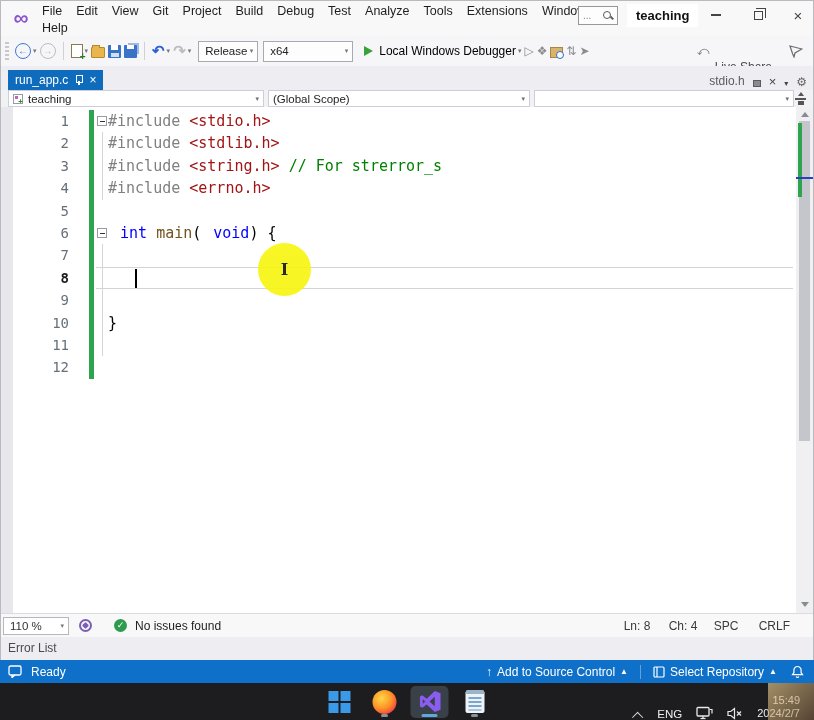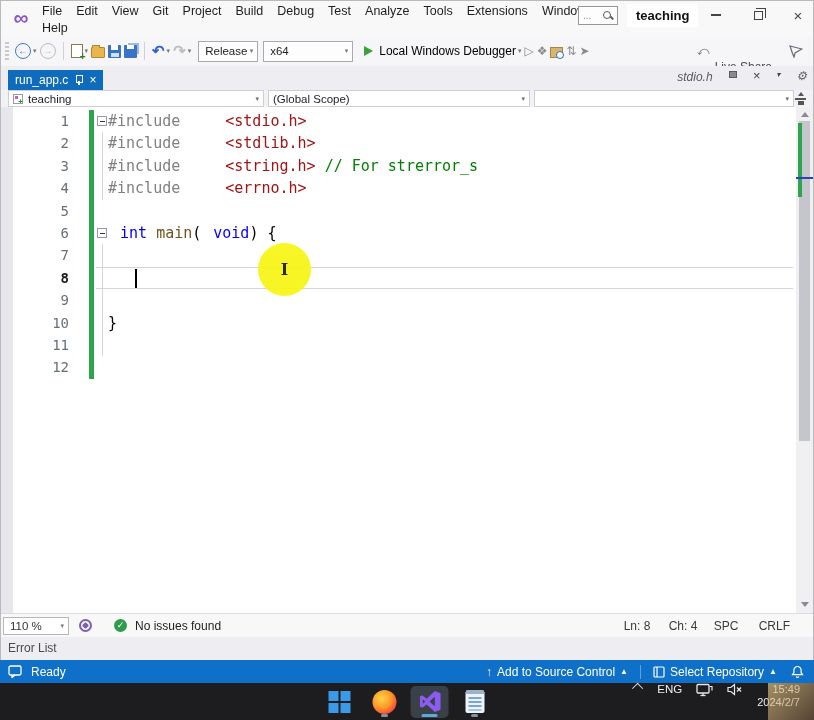--- a/index.html
+++ b/index.html
@@ -58,21 +58,21 @@
   .ls-label { font-size:12px; color:#4a4a4a;margin-top:32px; }
   .feedback-flag { margin-left:14px; margin-right:4px; }
 
   
   .tabwell { position:absolute; left:1px; top:66px; width:812px; height:24px; background:#eeeef2; }
   .doc-tab { position:absolute; left:7px; top:4px; height:20px; background:var(--accent-blue); color:#fff; display:flex; align-items:center; padding:0 7px; gap:7px; font-size:12px; }
   .tab-pin { position:relative; width:7px; height:10px; }
   .tab-pin::before { content:""; position:absolute; left:1px; top:0; width:5px; height:6px; border:1.2px solid #fff; }
   .tab-pin::after { content:""; position:absolute; left:3px; top:6px; width:1.2px; height:4px; background:#fff; }
   .tab-close { font-size:12px; line-height:12px; }
-  .right-docs { position:absolute; right:6px; top:4px; height:18px; display:flex; align-items:flex-start; gap:16px; color:#5a5a60;font-style:italic; }
+  .right-docs { position:absolute; right:6px; top:4px; height:18px; display:flex; align-items:flex-end; gap:8px; color:#5a5a60; }
   .right-doc-label { font-size:12px; color:#5a5a60; }
   .mini-pin { position:relative; width:8px; height:9px; }
   .mini-pin::before { content:""; position:absolute; left:0; top:1px; width:6px; height:5px; border:1.2px solid #5a5a60; background:#8a8a90; }
   .mini-x { font-size:13px; line-height:12px; color:#444; }
   .mini-caret { font-size:8px; color:#444; }
   .mini-gear { font-size:12px; color:#666; line-height:12px; }
 
   
   .navbar { position:absolute; left:1px; top:90px; width:812px; height:17px; background:#f2f2f5; }
   .nav-combo { position:absolute; top:0; height:17px; background:#fff; border:1px solid #cccedb; display:flex; align-items:center; justify-content:space-between; padding:0 4px; font-size:11.5px; color:#1e1e1e; }
@@ -91,21 +91,21 @@
   .indicator-margin { position:absolute; left:0; top:0; width:12px; height:100%; background:#e8e8ec; }
   .line-numbers { position:absolute; left:12px; top:3px; width:64px; }
   .line-num { height:22.4px; line-height:22.4px; text-align:right; padding-right:8px; font-family:"DejaVu Sans Mono", monospace; font-size:14px; color:#65707a; }
   .line-num.current { color:#1b1b1b; font-weight:bold; }
   .change-bar { position:absolute; left:88px; top:3px; width:5px; height:268.8px; background:var(--change-green); }
   .fold-box { position:absolute; left:96px; width:10px; height:10px; border:1px solid #9a9aa2; background:#fff; z-index:3; }
   .fold-box::before { content:""; position:absolute; left:1.5px; top:3.5px; width:5px; height:1px; background:#333; }
   .fold-guide { position:absolute; left:101px; width:0; border-left:1px solid #d6d6da; }
   .code-lines { position:absolute; left:107px; top:3px; right:18px; }
   .code-line { height:22.4px; line-height:22.4px; font-family:"DejaVu Sans Mono", monospace; font-size:15px; white-space:pre; color:#000; }
-  .tok-pp { color:var(--c-pp); } .tok-str { color:var(--c-str);margin-left:36px; } .tok-com { color:var(--c-com); }
+  .tok-pp { color:var(--c-pp); } .tok-str { color:var(--c-str); } .tok-com { color:var(--c-com); }
   .tok-kw { color:var(--c-kw);margin-left:12px; } .tok-fn { color:var(--c-fn); } .tok-ctl { color:var(--c-ctl); }
   .tok-num, .tok-pl { color:#000; }
   .current-line-box { position:absolute; left:95px; right:20px; top:159.8px; height:22.4px; border-top:1px solid #d4d4d8; border-bottom:1px solid #d4d4d8; }
   .caret { position:absolute; left:134px; top:161.5px; width:1.6px; height:19px; background:#000; z-index:4; }
   .cursor-highlight { position:absolute; left:257px; top:136px; width:53px; height:53px; border-radius:50%; background:var(--hl-yellow); opacity:.92; z-index:5; display:flex; align-items:center; justify-content:center; }
   .ibeam { font-family:"DejaVu Serif", serif; font-weight:bold; font-size:16px; color:#1a1a1a; }
 
   
   .v-scrollbar { position:absolute; right:0; top:0; width:17px; height:100%; background:#f0f0f2; }
   .sb-arrow { position:absolute; left:0; width:17px; height:14px; display:flex; align-items:center; justify-content:center; }
@@ -146,21 +146,21 @@
   .task-btn { position:relative; width:38px; height:32px; border-radius:5px; display:flex; align-items:center; justify-content:center; }
   .task-btn.active { background:#3a4047; }
   .task-underline { position:absolute; bottom:1px; left:50%; transform:translateX(-50%); height:3px; border-radius:2px; }
   .ul-blue { width:16px; background:#5fa8dc; }
   .ul-gray { width:7px; background:#8d9196; }
   .start-grid { display:grid; grid-template-columns:10px 10px; grid-template-rows:10px 10px; gap:2px; }
   .start-grid div { background:#3b9ae8; }
   .firefox-ball { width:24px; height:24px; border-radius:50%; background:radial-gradient(circle at 38% 35%, #ffd54a 0%, #ff9726 45%, #f4543c 72%, #b5007f 100%); }
   .notepad-body { position:relative; width:19px; height:23px; background:#eef3f8; border-radius:2px; border-top:4px solid #9db3c8; }
   .notepad-body::before { content:""; position:absolute; left:3px; top:3px; width:13px; height:1.6px; background:#7aa7cf; box-shadow:0 4px 0 #7aa7cf, 0 8px 0 #7aa7cf, 0 12px 0 #a9c4dd; }
-  .tb-tray { position:absolute; right:0; top:0; height:37px; display:flex; align-items:flex-start; gap:14px; padding-right:14px; color:#eee; }
+  .tb-tray { position:absolute; right:0; top:0; height:37px; display:flex; align-items:flex-end; gap:14px; padding-right:14px; color:#eee; }
   .tray-chevron { width:8px; height:8px; border-left:1.6px solid #ddd; border-top:1.6px solid #ddd; transform:rotate(45deg) translateY(2px); }
   .tray-lang { font-size:11.5px; color:#eee; }
   .clock { text-align:right; font-size:11px; line-height:13px; color:#eee; }
   .corner-overlay { position:absolute; right:0; top:683px; width:46px; height:37px; background:linear-gradient(135deg, rgba(235,205,140,.65), rgba(140,105,70,.5)); z-index:6; }
   svg { display:block; }
 </style>
 </head>
 <body>
 
 <div class="screen">

